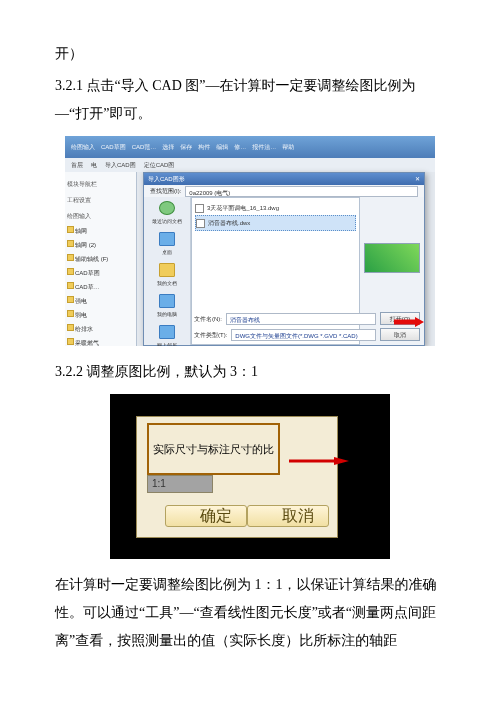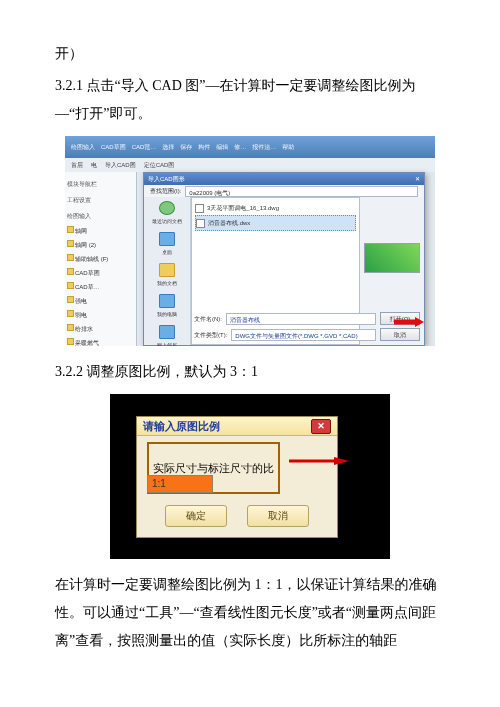--- a/index.html
+++ b/index.html
@@ -268,37 +268,37 @@
     position: absolute;
     left: 152px; top: 40px;
     width: 60px; height: 8px;
     background: #d20000;
     clip-path: polygon(0 30%, 75% 30%, 75% 0, 100% 50%, 75% 100%, 75% 70%, 0 70%);
   }
   .fig2 .dlg .inp2 {
     position: absolute;
     left: 10px; top: 58px;
     width: 56px; height: 16px;
-    background: #f97316;
+    background: #a3a3a3;
     border: 1px solid #8c8466;
     font-size: 10px;
     display: flex; align-items: center;
     padding: 0 4px;
     color: #333;
   }
   .fig2 .dlg .btn2 {
     position: absolute;
     bottom: 10px;
     width: 60px; height: 20px;
     background: linear-gradient(#fff5d8,#f1e0a4);
     border: 1px solid #b3a260;
     border-radius: 3px;
-    font-size: 10px;
+    font-size: 16px;
     color: #5a4a10;
-    display: flex; align-items: center; justify-content: center;
+    display: flex; align-items: center; justify-content: center; padding-left: 20px;
   }
   .fig2 .dlg .ok { left: 28px; }
   .fig2 .dlg .cancel { left: 110px; }
 </style>
 </head>
 <body>
 
 <p class="para">开）</p>
 <p class="para">3.2.1 点击“导入 CAD 图”—在计算时一定要调整绘图比例为—“打开”即可。</p>
 
@@ -399,24 +399,20 @@
       </div>
     </div>
   </div>
 </div>
 
 <p class="para">3.2.2 调整原图比例，默认为 3：1</p>
 
 <div class="fig-wrap">
   <div class="fig2">
     <div class="dlg">
-      <div class="tb">
-        <span>请输入原图比例</span>
-        <span class="redx">✕</span>
-      </div>
       <div class="msg">实际尺寸与标注尺寸的比</div>
       <div class="redarr2"></div>
       <div class="inp2">1:1</div>
       <div class="btn2 ok">确定</div>
       <div class="btn2 cancel">取消</div>
     </div>
   </div>
 </div>
 
 <p class="para">在计算时一定要调整绘图比例为 1：1，以保证计算结果的准确性。可以通过“工具”—“查看线性图元长度”或者“测量两点间距离”查看，按照测量出的值（实际长度）比所标注的轴距</p>

